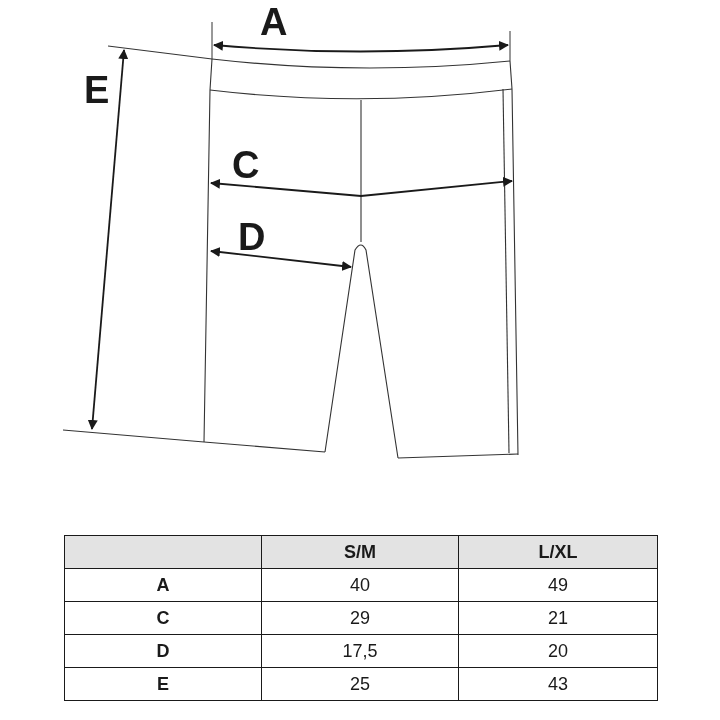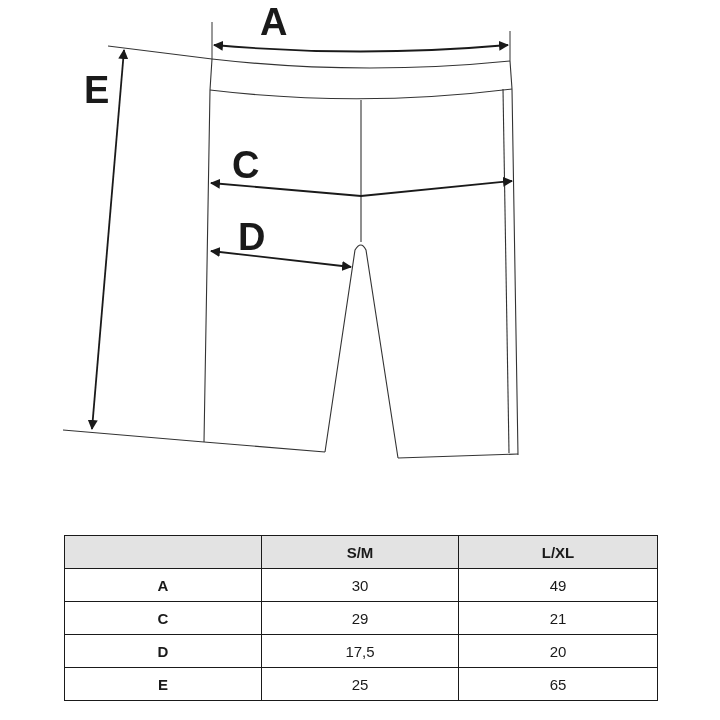--- a/index.html
+++ b/index.html
@@ -5,21 +5,21 @@
     html, body { margin: 0; padding: 0; background: #ffffff; }
     body { width: 720px; height: 720px; position: relative; overflow: hidden; font-family: "Liberation Sans", sans-serif; }
     #diagram { position: absolute; left: 0; top: 0; width: 720px; height: 500px; }
     .lbl { font-family: "Liberation Sans", sans-serif; font-weight: bold; font-size: 38px; fill: #1a1a1a; }
     #size-table {
       position: absolute; left: 64px; top: 535px; width: 593px;
       border-collapse: collapse; table-layout: fixed;
     }
     #size-table th, #size-table td {
       border: 1.5px solid #1a1a1a; height: 32px; text-align: center;
-      font-size: 15px; color: #1a1a1a; padding: 0;
+      font-size: 18px; color: #1a1a1a; padding: 0;
     }
     #size-table thead th { background: #e3e3e3; font-weight: bold; }
     #size-table td.rowlabel { font-weight: bold; }
     col.c0 { width: 197px; } col.c1 { width: 197px; } col.c2 { width: 199px; }
   </style>
 </head>
 <body>
 
 <svg id="diagram" viewBox="0 0 720 500" xmlns="http://www.w3.org/2000/svg">
   <defs>
@@ -82,32 +82,32 @@
   <thead>
     <tr>
       <th></th>
       <th>S/M</th>
       <th>L/XL</th>
     </tr>
   </thead>
   <tbody>
     <tr>
       <td class="rowlabel">A</td>
-      <td>30</td>
+      <td>40</td>
       <td>49</td>
     </tr>
     <tr>
       <td class="rowlabel">C</td>
       <td>29</td>
       <td>21</td>
     </tr>
     <tr>
       <td class="rowlabel">D</td>
       <td>17,5</td>
       <td>20</td>
     </tr>
     <tr>
       <td class="rowlabel">E</td>
       <td>25</td>
-      <td>65</td>
+      <td>43</td>
     </tr>
   </tbody>
 </table>
 
 </body></html>

